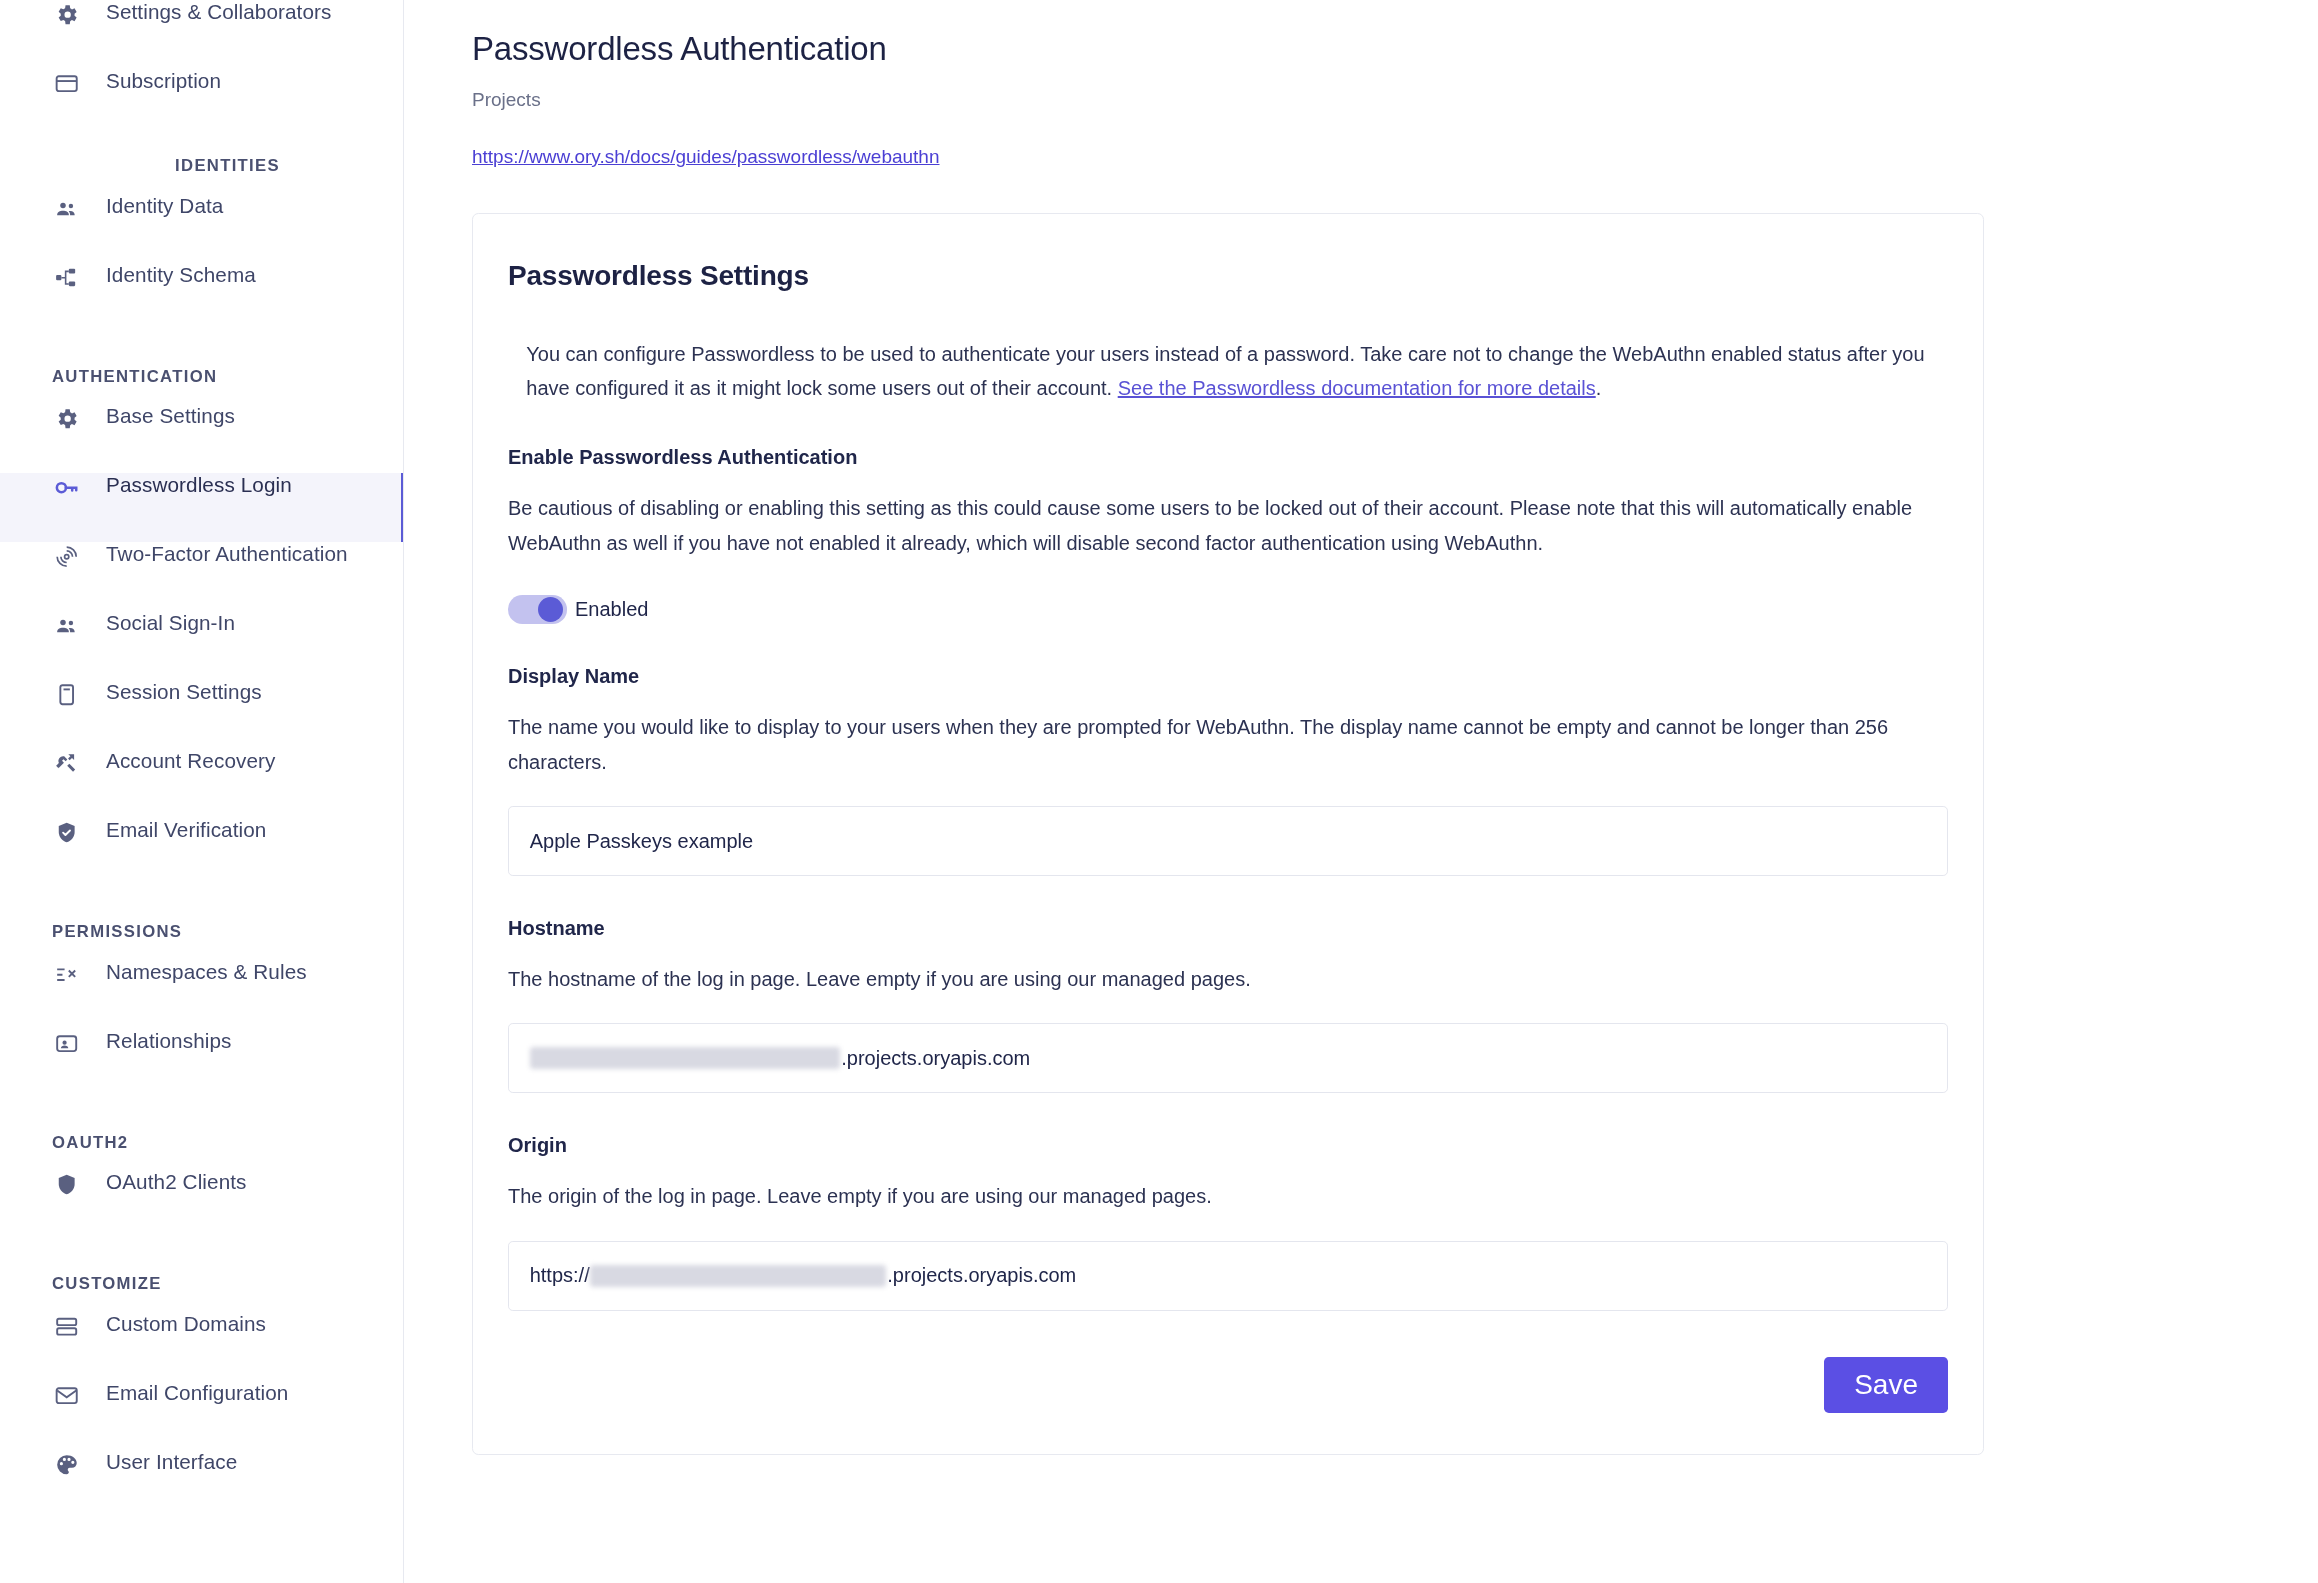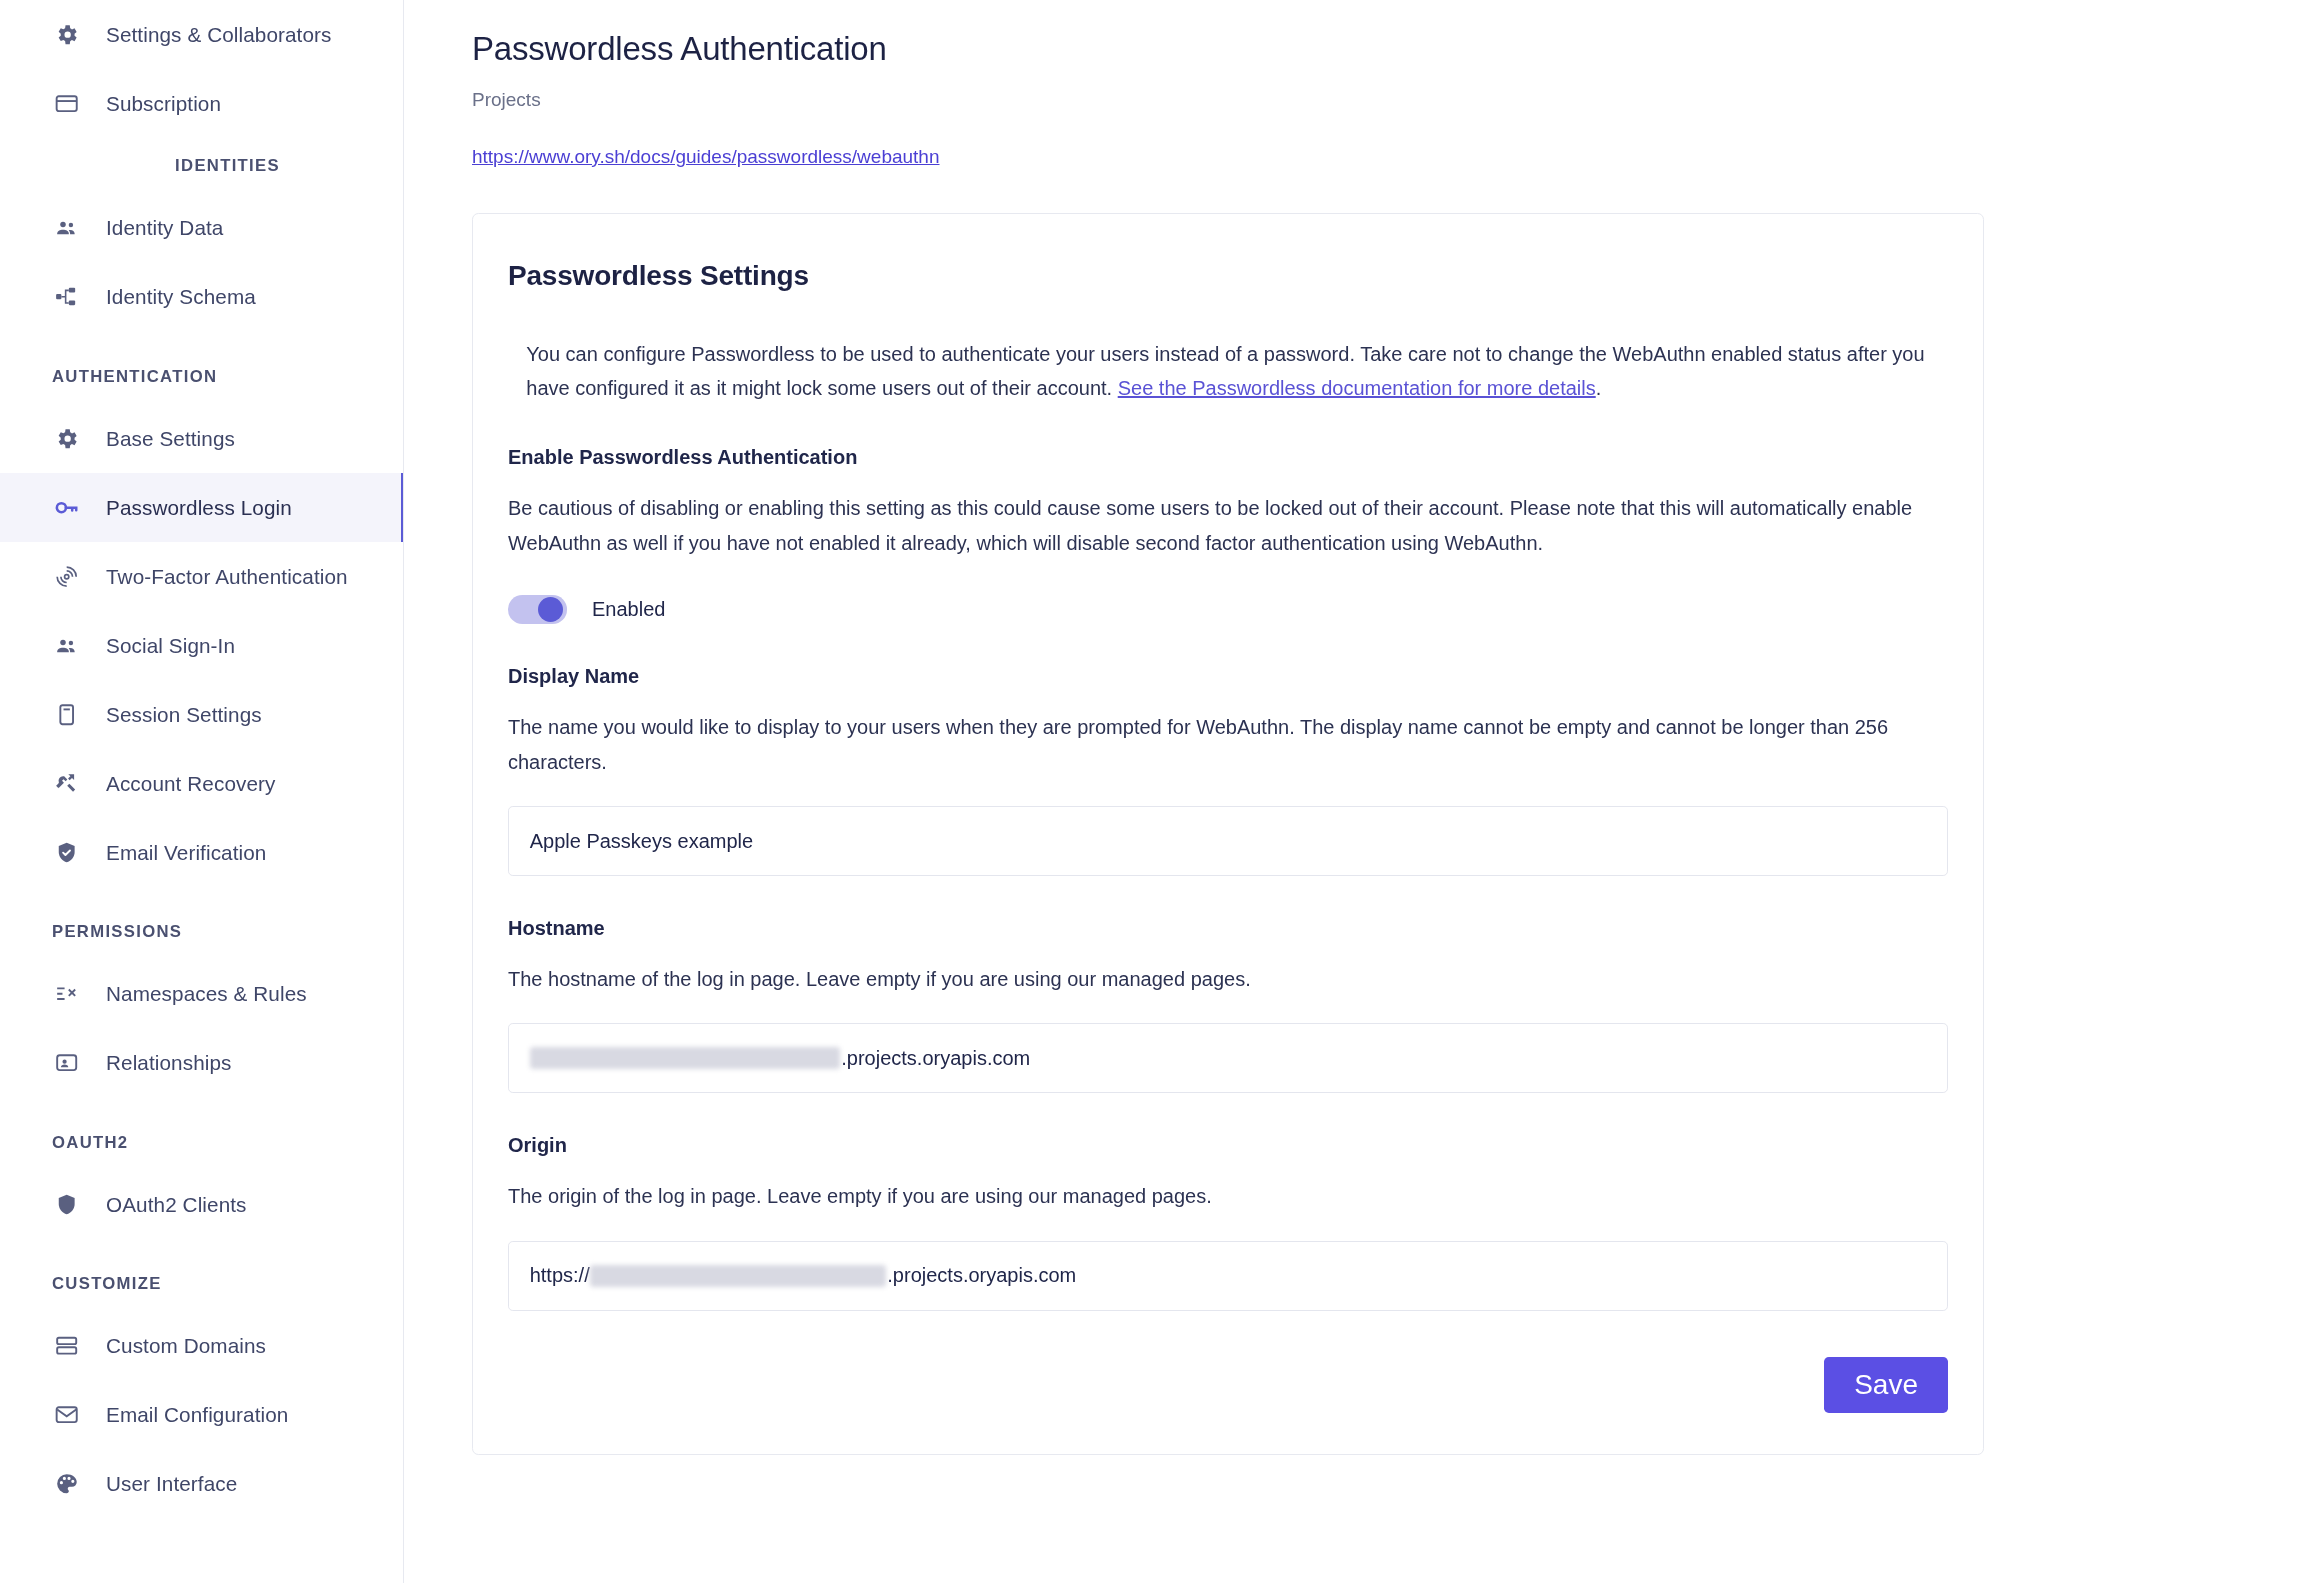--- a/index.html
+++ b/index.html
@@ -23,21 +23,21 @@
     min-width: 404px;
     height: 1584px;
     background: #ffffff;
     border-right: 1.6px solid #e7e9f0;
     padding-top: 0px;
     position: relative;
     overflow: hidden;
   }
   .nav-item {
     display: flex;
-    align-items: center;
+    align-items: flex-start;
     height: 69px;
     padding-left: 52px;
     gap: 24px;
     cursor: pointer;
     position: relative;
   }
   .nav-item .label {
     font-size: 20.7px;
     color: #3f4668;
     letter-spacing: 0.1px;
@@ -137,21 +137,21 @@
   .field-desc {
     font-size: 20px;
     line-height: 1.72;
     color: #2c3252;
     margin: 22px 0 0 0;
     max-width: 1678px;
   }
   .toggle-row {
     display: flex;
     align-items: center;
-    gap: 25px;
+    gap: 8px;
     margin-top: 35px;
   }
   .toggle {
     width: 59px;
     height: 29px;
     border-radius: 14.3px;
     background: #c3c2ef;
     position: relative;
     cursor: pointer;
     flex: 0 0 auto;

